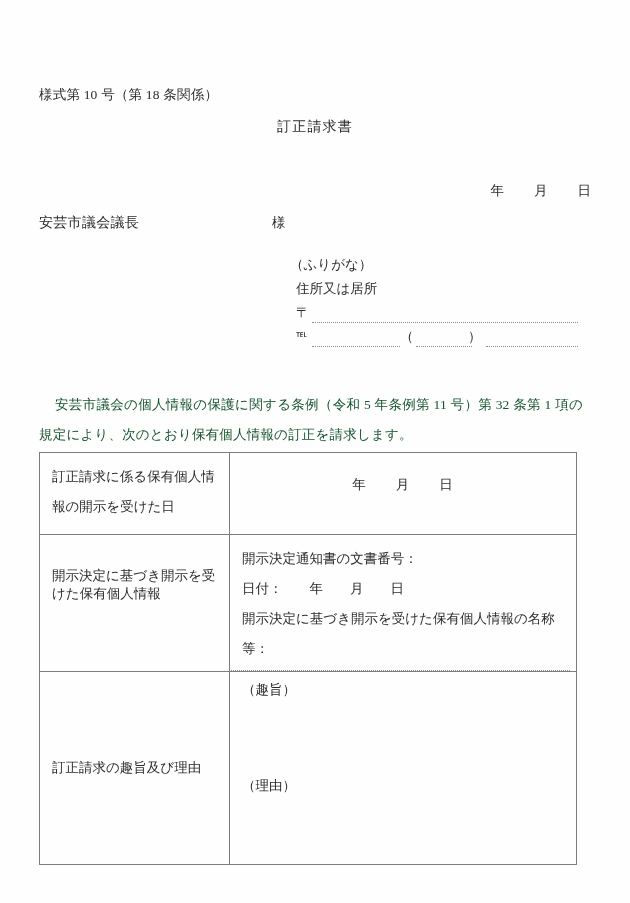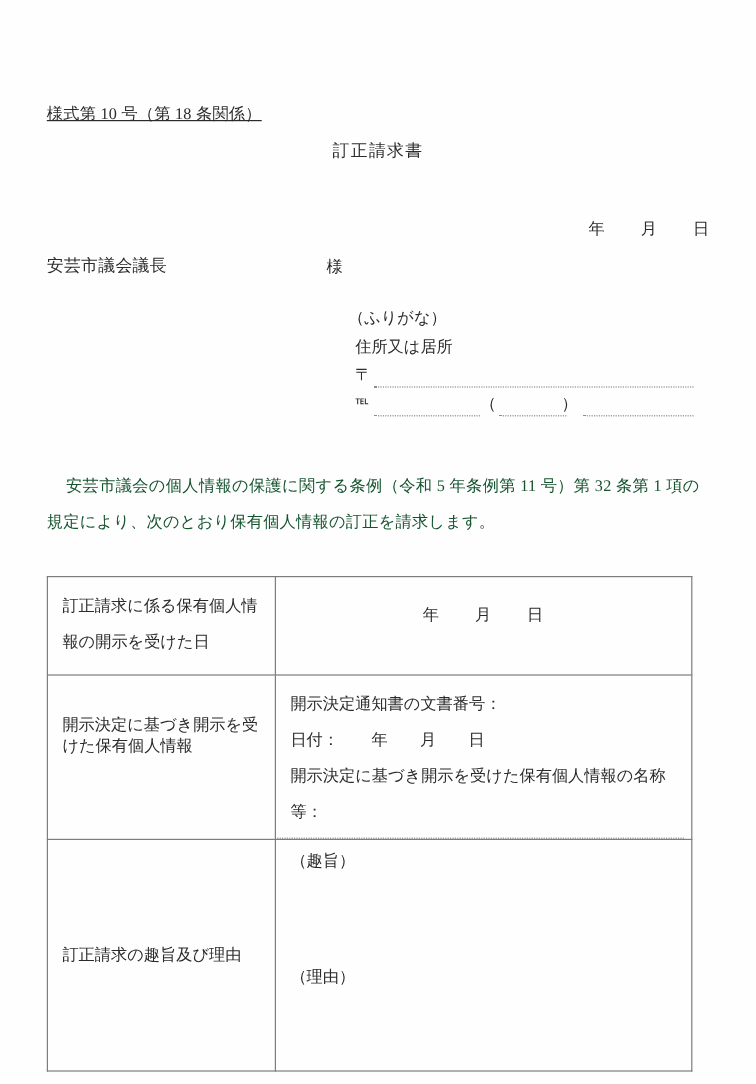--- a/index.html
+++ b/index.html
@@ -21,21 +21,21 @@
 
   
   .t {
     position: absolute;
     white-space: pre;
     font-size: 13.5px;
     line-height: 1;
     color: #2b2b2b;
   }
 
-  .form-no   { left: 39px;  top: 88px;  font-size: 13.5px; letter-spacing: .2px; text-decoration: underline; }
+  .form-no   { left: 39px;  top: 88px;  font-size: 13.5px; letter-spacing: .2px; }
   .doc-title { left: 0;     top: 120px; width: 630px; text-align: center;
                font-size: 14px; letter-spacing: 1.2px; }
   .date-line { left: 0;     top: 184px; width: 592px; text-align: right;
                font-size: 13.5px; letter-spacing: 1px; }
 
   .addressee { left: 39px;  top: 216px; font-size: 14px; letter-spacing: .3px; }
   .honorific { left: 272px; top: 216px; font-size: 13.5px; }
 
   
   .applicant { position: absolute; left: 290px; top: 254px; width: 292px; }
@@ -71,21 +71,21 @@
     text-indent: 16px;
     text-align: justify;
     letter-spacing: .2px;
     color: #14532d;
   }
 
   
   .tbl {
     position: absolute;
     left: 39px;
-    top: 480px;
+    top: 452px;
     width: 537px;
     border-collapse: collapse;
     table-layout: fixed;
     border-radius: 13px;
   }
   .tbl td {
     border: 1px solid #7d7d7d;
     vertical-align: top;
     padding: 0;
     font-size: 13.5px;

